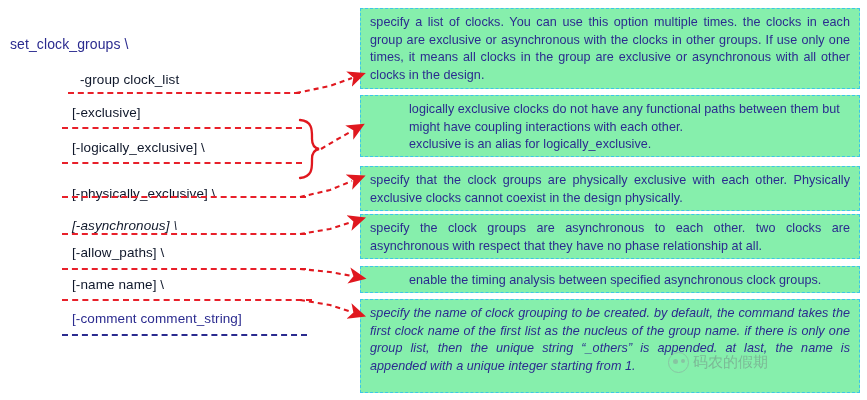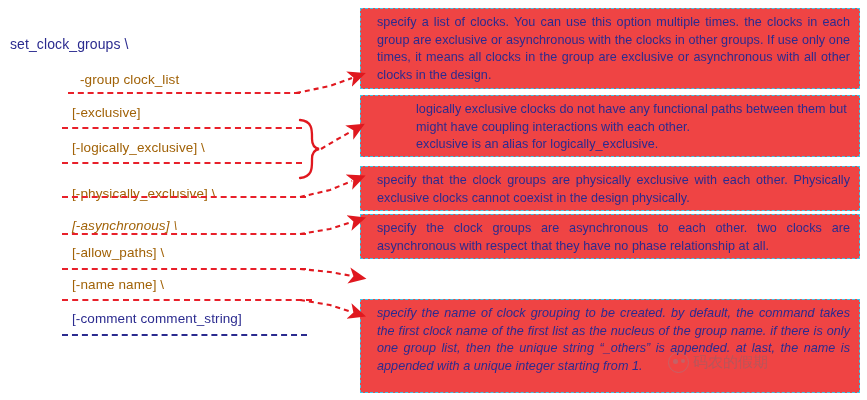--- a/index.html
+++ b/index.html
@@ -29,45 +29,45 @@
     top: 36px;
     font-size: 14px;
     color: #2b2b8f;
     white-space: pre;
     letter-spacing: 0.1px;
     text-align: center;
   }
   .opt {
     position: absolute;
     font-size: 13.5px;
-    color: #a16207;
+    color: #0f172a;
     white-space: pre;
     letter-spacing: 0.1px;
   }
   .opt.blue { color: #2b2b8f; }
 
   .sep {
     position: absolute;
     height: 0;
     border-top: 2px dashed #e8202a;
   }
   .sep.blue { border-top: 2px dashed #2b2b8f; }
 
   
   .desc {
     position: absolute;
     box-sizing: border-box;
     border: 1.6px dashed #3cc6e8;
     color: #2b2b8f;
     font-size: 12.6px;
     line-height: 17.6px;
-    padding: 5px 9px 5px 16px;
+    padding: 5px 9px 5px 9px;
     text-align: justify;
     text-justify: inter-word;
-    background: #ef4444;
+    background: #86efac;
     letter-spacing: 0.05px;
   }
   .desc .nojust { text-align: left; margin-left: 39px; }
   .desc p { margin: 0; }
 
   
   .overlay {
     position: absolute;
     left: 0; top: 0;
     width: 867px; height: 400px;
@@ -153,20 +153,23 @@
   </div>
 
   <div class="desc" style="left:360px; top:166px; width:500px; height:45px;">
     <p>specify that the clock groups are physically exclusive with each other. Physically exclusive clocks cannot coexist in the design physically.</p>
   </div>
 
   <div class="desc" style="left:360px; top:214px; width:500px; height:45px;">
     <p>specify the clock groups are asynchronous to each other. two clocks are asynchronous with respect that they have no phase relationship at all.</p>
   </div>
 
+  <div class="desc" style="left:360px; top:266px; width:500px; height:27px;">
+    <p class="nojust">enable the timing analysis between specified asynchronous clock groups.</p>
+  </div>
 
   <div class="desc" style="left:360px; top:299px; width:500px; height:94px;font-style:italic;">
     <p>specify the name of clock grouping to be created. by default, the command  takes the first clock name of the first list as the nucleus of the group name. if there is only one group list, then the unique string “_others” is appended. at last, the name is appended with a unique integer starting from 1.</p>
   </div>
 
   <svg class="overlay" viewBox="0 0 867 400">
     <defs>
       <marker id="ah" markerWidth="9" markerHeight="9" refX="1.5" refY="4.5" orient="auto" markerUnits="strokeWidth">
         <path d="M0,0.6 L8.5,4.5 L0,8.4 L2.2,4.5 Z" fill="#e0181f"></path>
       </marker>

